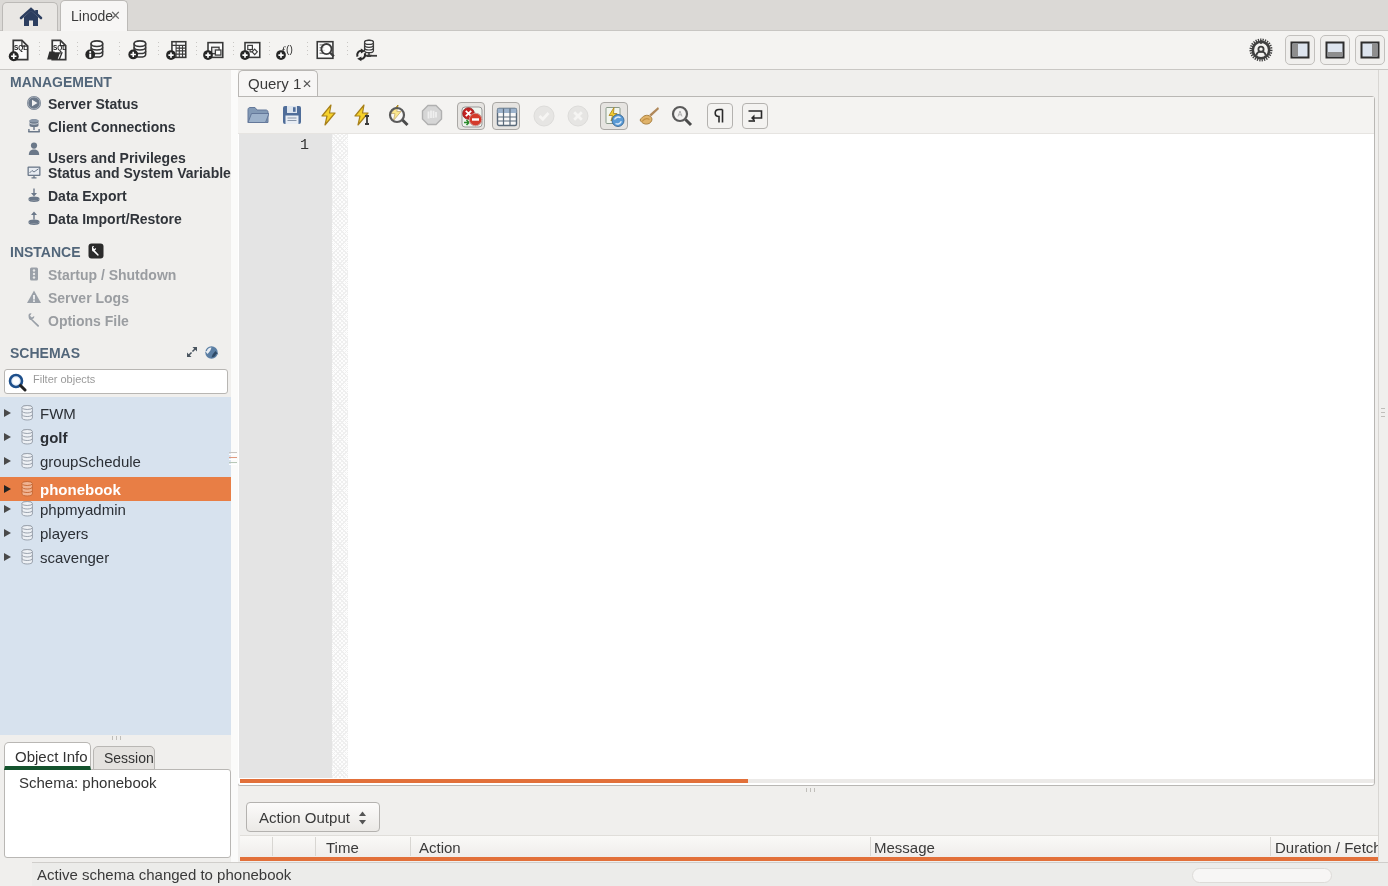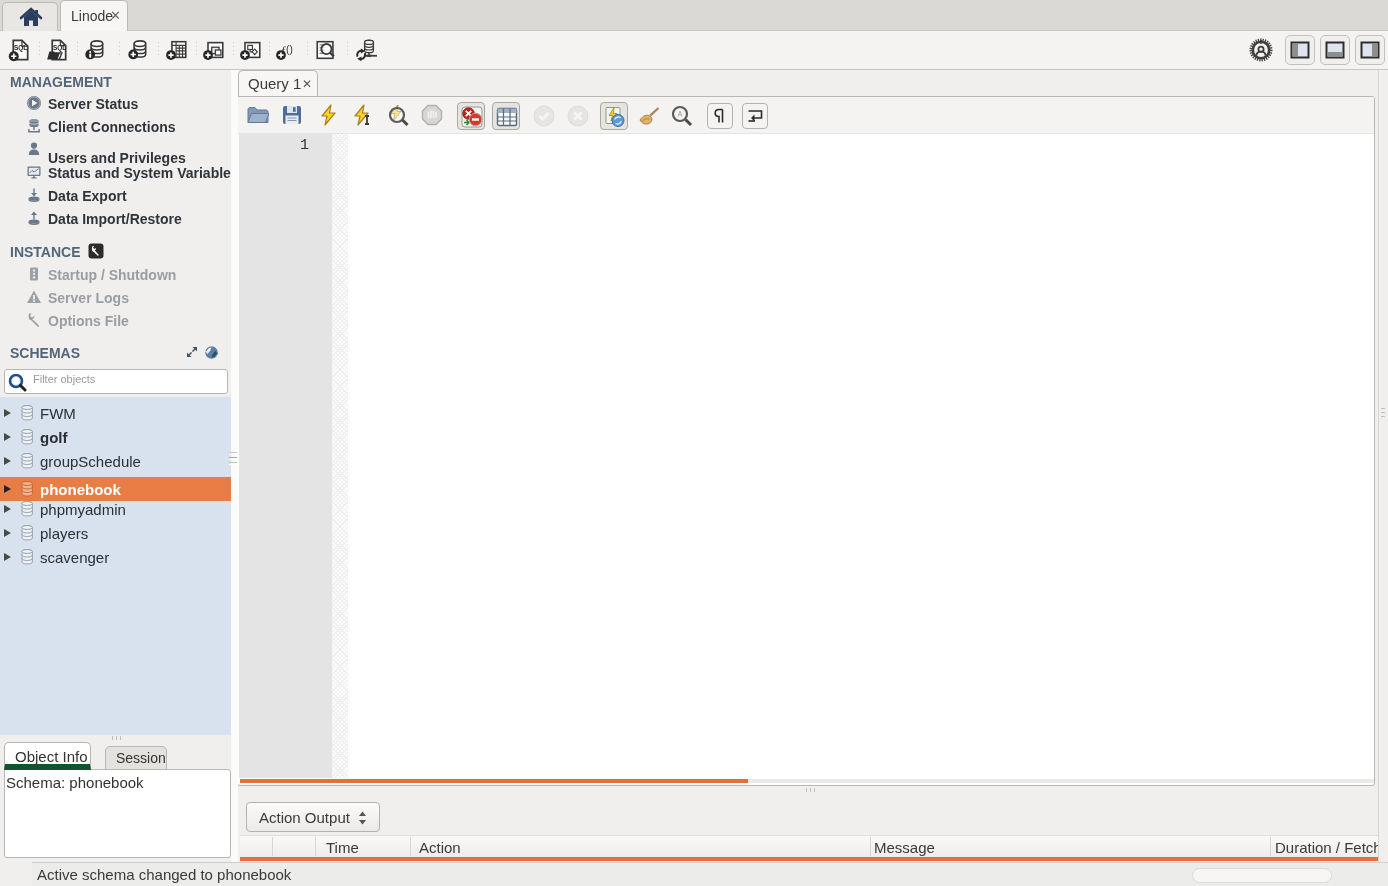--- a/index.html
+++ b/index.html
@@ -37,22 +37,22 @@
 
 #tree { position:absolute; top:397px; left:0px; width:231px; height:338px; background:#d7e2ee; }
 .trow { position:absolute; left:0; width:231px; height:24px; font-size:15px; color:#2b2f35; }
 .trow .lbl { position:absolute; left:40px; top:4px; }
 .trow.sel { background:#e87e45; color:#fff; font-weight:bold; }
 .tarr { position:absolute; left:4px; top:8px; width:0; height:0; border-left:7px solid #4a4a4a; border-top:4.5px solid transparent; border-bottom:4.5px solid transparent; }
 .dbico { position:absolute; left:19px; top:3px; width:17px; height:18px; }
 
 
 .bltab { position:absolute; font-size:15px; color:#333; border:1px solid #b9b7b4; border-radius:5px 5px 0 0; }
-#objinfo { left:4px; top:742px; width:87px; height:28px; background:#fff; border-bottom:6px solid #14532d; z-index:3;}
-#sesstab { left:93px; top:746px; width:62px; height:24px; background:#e4e2df; z-index:2;margin-left:12px;}
+#objinfo { left:4px; top:742px; width:87px; height:28px; background:#fff; border-bottom:4px solid #14532d; z-index:3;}
+#sesstab { left:93px; top:746px; width:62px; height:24px; background:#e4e2df; z-index:2;}
 #blbox { position:absolute; left:4px; top:769px; width:227px; height:89px; background:#fff; border:1px solid #b9b7b4; border-radius:0 3px 3px 3px; font-size:15px; color:#333; }
 
 
 #qtab { position:absolute; left:238px; top:70px; width:80px; height:27px; background:#f7f6f5; border:1px solid #b9b7b4; border-bottom:none; border-radius:5px 5px 0 0; font-size:15px; color:#3a3a3a; }
 #editorcard { position:absolute; left:237px; top:96px; width:1138px; height:690px; background:#fff; border:1px solid #b9b7b4; border-radius:0 3px 3px 3px; }
 #edtoolbar { position:absolute; left:238px; top:97px; width:1136px; height:37px; background:#f4f3f1; border-bottom:1px solid #e6e4e1; }
 #gutter { position:absolute; left:239px; top:134px; width:93px; height:644px; background:#e4e4e4; }
 #gutter .num { position:absolute; right:23px; top:3px; font-family:"Liberation Mono",monospace; font-size:15px; color:#333; }
 #foldmargin { position:absolute; left:332px; top:134px; width:16px; height:644px; background-color:#fdfdfd;
   background-image:repeating-linear-gradient(45deg,#efefef 0 1px,transparent 1px 3px),repeating-linear-gradient(-45deg,#efefef 0 1px,transparent 1px 3px); }
@@ -394,21 +394,21 @@
       </div>
 </div>
 
 <div id="objinfo" class="bltab">
       <span style="position:absolute;left:10px;top:5px;">Object Info</span>
     </div>
 <div id="sesstab" class="bltab">
       <span style="position:absolute;left:10px;top:3px;font-size:14px;">Session</span>
     </div>
 <div id="blbox">
-      <span style="position:absolute;left:1px;top:4px;">Schema: phonebook</span>
+      <span style="position:absolute;left:14px;top:4px;">Schema: phonebook</span>
     </div>
 
 <div id="qtab">
       <span style="position:absolute;left:9px;top:4px;">Query 1</span>
       <span style="position:absolute;right:5px;top:6px;color:#555;font-size:12px;">✕</span>
     </div>
 <div id="editorcard"></div>
 <div id="edtoolbar"></div>
 <svg class="abs" style="left:247px;top:106px;" width="22" height="18" viewBox="0 0 22 18">
   <path d="M1 16.5 V3.5 C1 2.4 1.9 1.5 3 1.5 H8 L10 4 H19 C20.1 4 21 4.9 21 6 V16.5 Z" fill="#8299b5" stroke="#64789a" stroke-width="1"></path>

